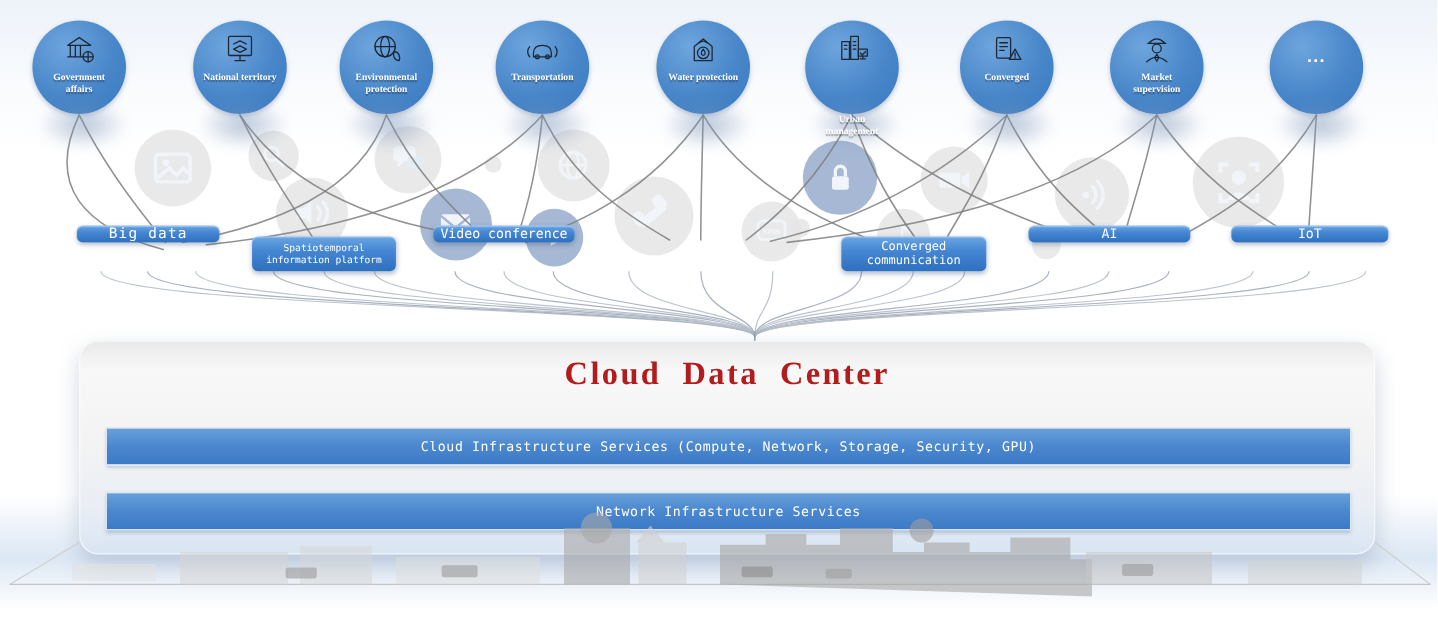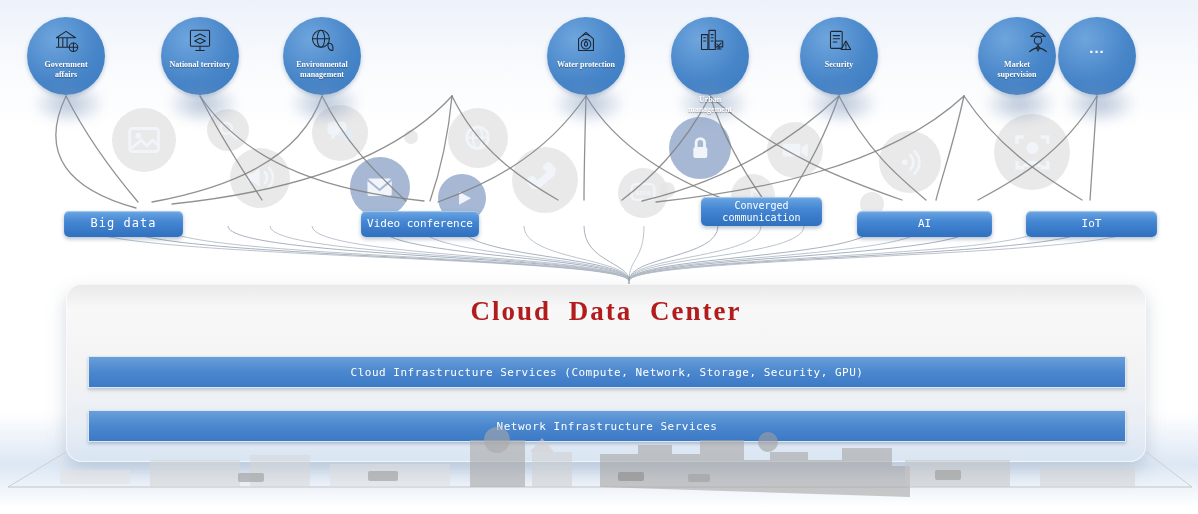--- a/index.html
+++ b/index.html
@@ -28,21 +28,21 @@
   .service-circle::after{content:"";position:absolute;left:4px;top:66px;width:76px;height:42px;border-radius:50%;
     background:radial-gradient(ellipse at center, rgba(125,150,185,.55) 0%, rgba(125,150,185,0) 70%);
     filter:blur(5px);z-index:-1;}
   .service-circle .nicon{margin-top:7px;height:36px;display:flex;align-items:center;justify-content:center;}
   .service-circle .nicon svg{width:36px;height:34px;stroke:#1c2733;fill:none;stroke-width:2;
     stroke-linejoin:round;stroke-linecap:round;}
   .service-circle .nlabel{color:#fff;font-family:"Liberation Serif",serif;font-weight:bold;font-size:8px;
     line-height:1.2;text-align:center;padding:0 7px;text-shadow:0 1px 1px rgba(0,0,0,.35);}
   .service-circle .big-dots{color:#fff;font-weight:bold;font-size:15px;letter-spacing:1px;margin-top:22px;}
   
-  .cap-box{position:absolute;top:211px;height:26px;border-radius:5px;z-index:3;color:#fff;
+  .cap-box{position:absolute;top:188px;height:14px;border-radius:5px;z-index:3;color:#fff;
     font-family:"DejaVu Sans Mono",monospace;display:flex;align-items:center;justify-content:center;
     text-align:center;line-height:1.15;
     background:linear-gradient(180deg,#6ba6e3 0%,#4486d2 42%,#2f70bf 100%);
     box-shadow:0 2px 4px rgba(40,70,110,.35), inset 0 1px 1px rgba(255,255,255,.45);}
   .b1{left:64px;width:119px;font-size:12px;letter-spacing:1px;}
   .b2{left:210px;width:120px;top:197px;height:29px;font-size:8px;}
   .b3{left:361px;width:118px;font-size:11px;}
   .b4{left:507px;width:155px;top:197px;height:29px;font-size:10.5px;}
   .b5{left:701px;width:121px;top:197px;height:29px;font-size:10px;}
   .b6{left:857px;width:135px;font-size:11px;}
@@ -239,21 +239,32 @@
   </div>
   <div class="service-circle" style="left:283px;">
     <div class="nicon">
       <svg viewBox="0 0 64 64">
           <circle cx="30" cy="26" r="16"></circle>
           <ellipse cx="30" cy="26" rx="7" ry="16"></ellipse>
           <path d="M14 26 H46"></path>
           <path d="M44 34 C52 34 54 42 52 48 C44 48 42 40 44 34 Z"></path>
         </svg>
     </div>
-    <div class="nlabel">Environmental management</div>
+    <div class="nlabel">Environmental protection</div>
+  </div>
+  <div class="service-circle" style="left:413px;">
+    <div class="nicon">
+      <svg viewBox="0 0 64 64">
+          <path d="M18 36 q0 -12 14 -12 q14 0 14 12 v6 H18 Z"></path>
+          <circle cx="24" cy="42" r="3"></circle>
+          <circle cx="40" cy="42" r="3"></circle>
+          <path d="M12 26 a12 12 0 0 0 0 16 M52 26 a12 12 0 0 1 0 16"></path>
+        </svg>
+    </div>
+    <div class="nlabel">Transportation</div>
   </div>
   <div class="service-circle" style="left:547px;">
     <div class="nicon">
       <svg viewBox="0 0 64 64">
           <path d="M18 48 V26 L32 14 L46 26 V48 Z"></path>
           <circle cx="32" cy="36" r="9"></circle>
           <path d="M32 30 C36 35 36 39 32 40 C28 39 28 35 32 30 Z"></path>
           <path d="M26 20 a8 8 0 0 1 12 0"></path>
         </svg>
     </div>
@@ -273,39 +284,42 @@
   </div>
   <div class="service-circle" style="left:800px;">
     <div class="nicon">
       <svg viewBox="0 0 64 64">
           <rect x="16" y="12" width="22" height="32" rx="2"></rect>
           <path d="M21 20 H33 M21 26 H33 M21 32 H28"></path>
           <path d="M36 46 L45 30 L54 46 Z"></path>
           <path d="M45 36 V41 M45 43.5 V44"></path>
         </svg>
     </div>
-    <div class="nlabel">Security</div>
-  </div>
-  <div class="service-circle" style="left:978px;align-items:flex-end;">
+    <div class="nlabel">Converged</div>
+  </div>
+  <div class="service-circle" style="left:925px;">
     <div class="nicon">
       <svg viewBox="0 0 64 64">
           <path d="M20 20 q12 -12 24 0 M18 21 H46"></path>
           <circle cx="32" cy="29" r="7"></circle>
           <path d="M16 50 q16 -14 32 0"></path>
           <path d="M32 38 l3 5 l-3 6 l-3 -6 z"></path>
         </svg>
     </div>
     <div class="nlabel">Market supervision</div>
   </div>
   <div class="service-circle" style="left:1058px;">
     <div class="big-dots">...</div>
   </div>
 
   <div class="cap-box b1">
       <span>Big data</span>
+    </div>
+  <div class="cap-box b2">
+      <span>Spatiotemporal information platform</span>
     </div>
   <div class="cap-box b3">
       <span>Video conference</span>
     </div>
   <div class="cap-box b5">
       <span>Converged communication</span>
     </div>
   <div class="cap-box b6">
       <span>AI</span>
     </div>

